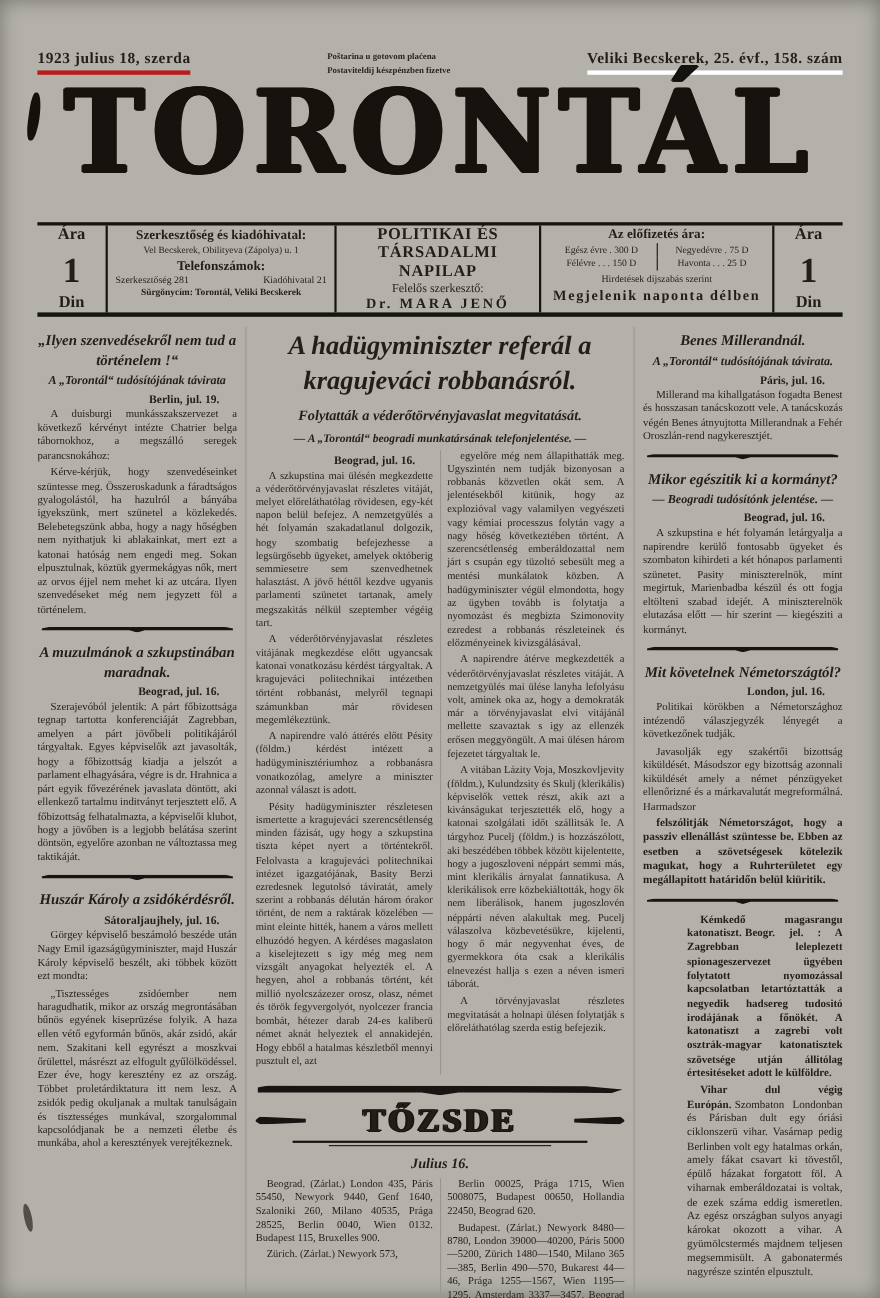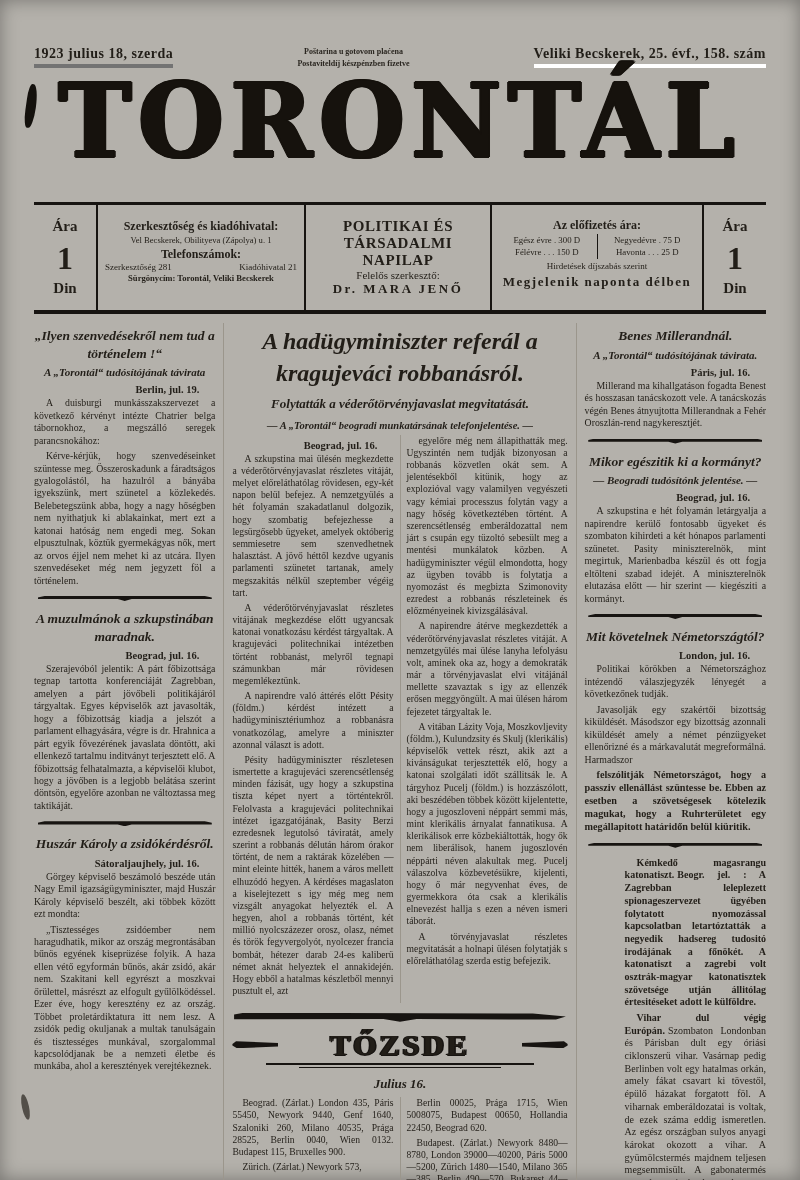--- a/index.html
+++ b/index.html
@@ -5,34 +5,34 @@
   html,body{margin:0;padding:0;background:#b4b1ab;}
   .page{
     position:relative;width:800px;height:1180px;margin:0 auto;overflow:hidden;
     background:linear-gradient(90deg,#c6c3bd 0,#ecuxe 0), linear-gradient(90deg,#c9c6c0 0,#eeece6 18px,#f6f4ee 60px,#f6f4ee 740px,#e7e5df 100%);
     color:#221e18;font-family:"Liberation Serif",serif;
     box-shadow:0 0 18px rgba(0,0,0,.35) inset;
   }
   .inner{padding:0 34px;}
   
   .topline{display:flex;justify-content:space-between;align-items:flex-start;padding-top:46px;}
-  .top-date{font-size:14px;font-weight:bold;border-bottom:4px solid #737373;padding-bottom:2px;letter-spacing:.5px;}
-  .top-postage{font-size:8px;font-weight:bold;text-align:center;line-height:1.5;color:#2a2620;}
+  .top-date{font-size:14px;font-weight:bold;border-bottom:4px solid #b91c1c;padding-bottom:2px;letter-spacing:.5px;}
+  .top-postage{font-size:8px;font-weight:bold;text-align:left;line-height:1.5;color:#2a2620;}
   .top-issue{font-size:14px;font-weight:bold;border-bottom:4px solid #ffffff;padding-bottom:2px;letter-spacing:.5px;}
   
   .masthead{
     text-align:center;font-family:"DejaVu Serif",serif;font-weight:bold;
     font-size:98px;line-height:1.02;letter-spacing:7px;margin-top:2px;height:122px;
     color:#16120d;
     text-shadow:2px 0 #16120d,-2px 0 #16120d,0 1px #16120d,0 -1px #16120d,1px 1px #16120d,-1px -1px #16120d,1px -1px #16120d,-1px 1px #16120d;
     transform:scaleY(1.06);
   }
   
   .infobar{display:flex;border-top:3px solid #171411;border-bottom:4px solid #171411;margin-top:8px;}
-  .ib-cell{border-right:2px solid #171411;padding:13px 5px;}
+  .ib-cell{border-right:2px solid #171411;padding:0 5px;}
   .ib-cell:last-child{border-right:none;}
   .ib-price{width:52px;text-align:center;display:flex;flex-direction:column;justify-content:space-between;}
   .ib-price .lbl{font-size:15px;font-weight:bold;}
   .ib-price .val{font-size:32px;font-weight:bold;line-height:1;}
   .ib-price .unit{font-size:15px;font-weight:bold;}
   .ib-office{width:196px;text-align:center;}
   .ib-office .b{font-size:12px;font-weight:bold;line-height:1.35;}
   .ib-office .s{font-size:8.6px;line-height:1.4;}
   .ib-office .phones{display:flex;justify-content:space-between;font-size:9px;padding:0 2px;}
   .ib-center{flex:1;text-align:center;display:flex;flex-direction:column;justify-content:space-evenly;}

